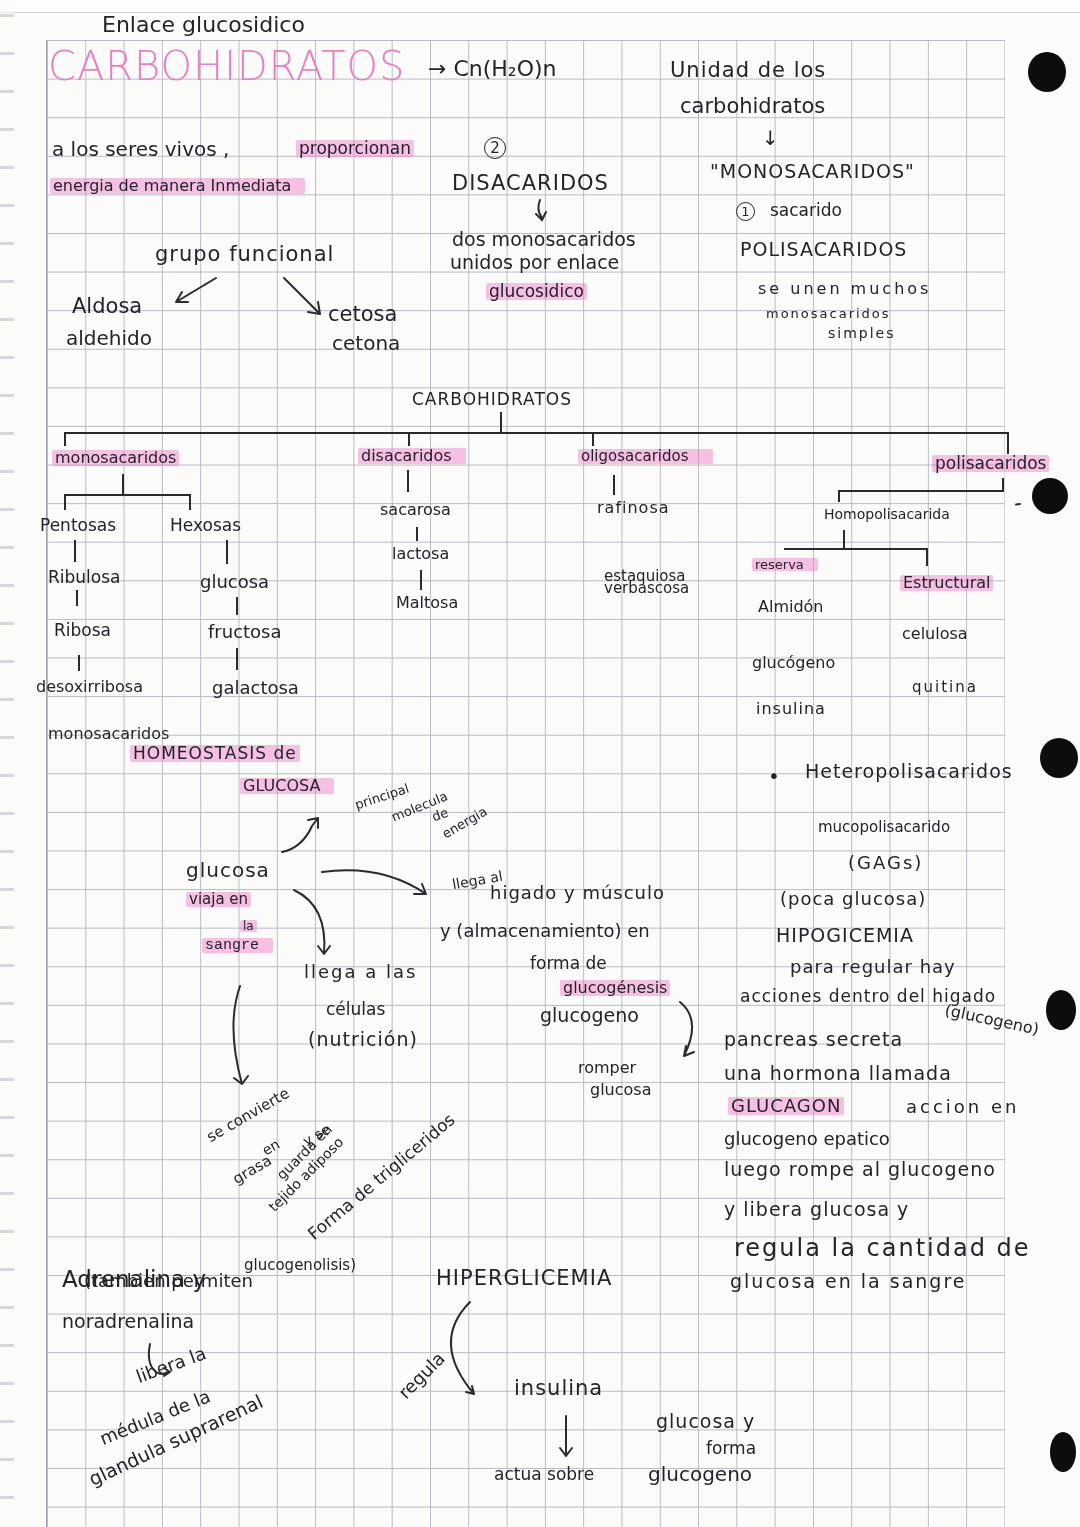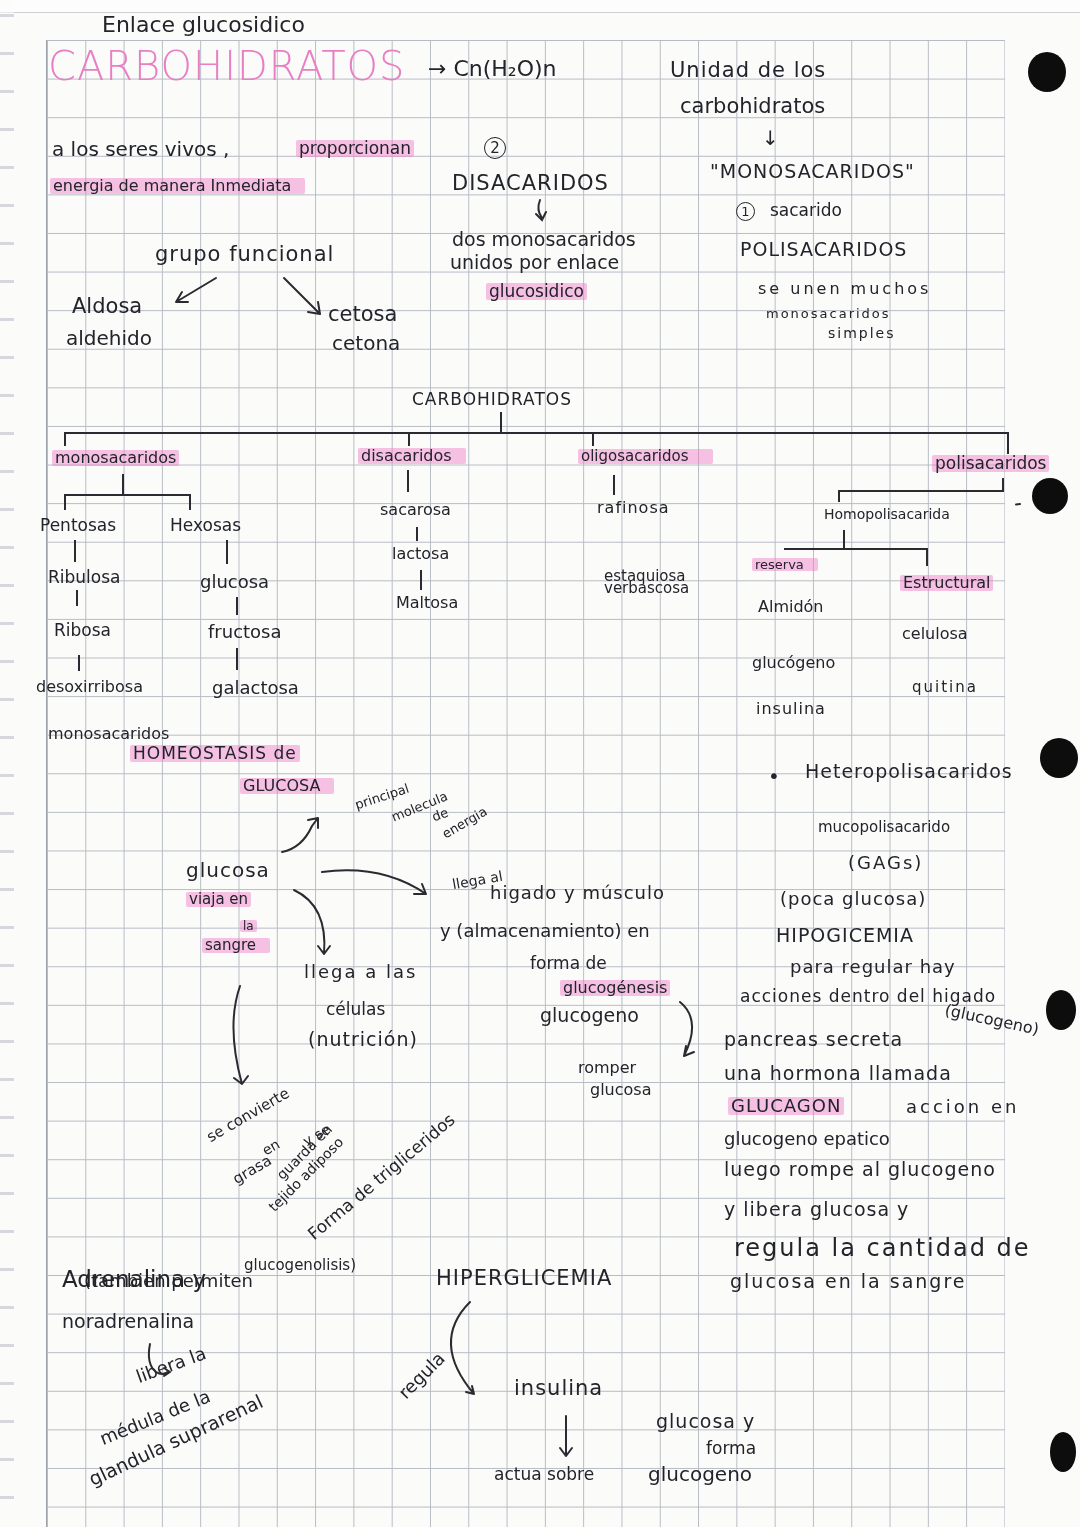--- a/index.html
+++ b/index.html
@@ -157,21 +157,21 @@
   <span class="t hl" style="left:130px; top:745px; font-size:17px; letter-spacing:1px;">HOMEOSTASIS de</span>
   <span class="t hl" style="left:240px; top:778px; font-size:16px; padding-right:14px;">GLUCOSA</span>
   <span class="t" style="left:354px; top:790px; font-size:13px; transform:rotate(-18deg);">principal</span>
   <span class="t" style="left:390px; top:800px; font-size:13px; transform:rotate(-22deg);">molecula</span>
   <span class="t" style="left:432px; top:808px; font-size:13px; transform:rotate(-20deg);">de</span>
   <span class="t" style="left:440px; top:816px; font-size:13px; transform:rotate(-30deg);">energia</span>
 
   <span class="t" style="left:186px; top:860px; font-size:20px; letter-spacing:1px;">glucosa</span>
   <span class="t hl" style="left:186px; top:892px; font-size:15px;">viaja en</span>
   <span class="t hl" style="left:240px; top:920px; font-size:12px;">la</span>
-  <span class="t hl" style="left:202px; top:938px; font-size:15px; padding-right:14px;">sangre</span>
+  <span class="t hl" style="left:202px; top:938px; font-size:15px; padding-right:14px;font-family:Liberation Mono, monospace;">sangre</span>
 
   <span class="t" style="left:304px; top:963px; font-size:18px; letter-spacing:2px;">llega a las</span>
   <span class="t" style="left:326px; top:1001px; font-size:17px;">células</span>
   <span class="t" style="left:308px; top:1030px; font-size:19px; letter-spacing:1px;">(nutrición)</span>
 
   <span class="t" style="left:452px; top:873px; font-size:14px; transform:rotate(-10deg);">llega al</span>
   <span class="t" style="left:490px; top:884px; font-size:18px; letter-spacing:1px;">higado y músculo</span>
   <span class="t" style="left:440px; top:922px; font-size:18px;">y (almacenamiento) en</span>
   <span class="t" style="left:530px; top:955px; font-size:17px;">forma de</span>
   <span class="t hl" style="left:560px; top:980px; font-size:16px;">glucogénesis</span>

